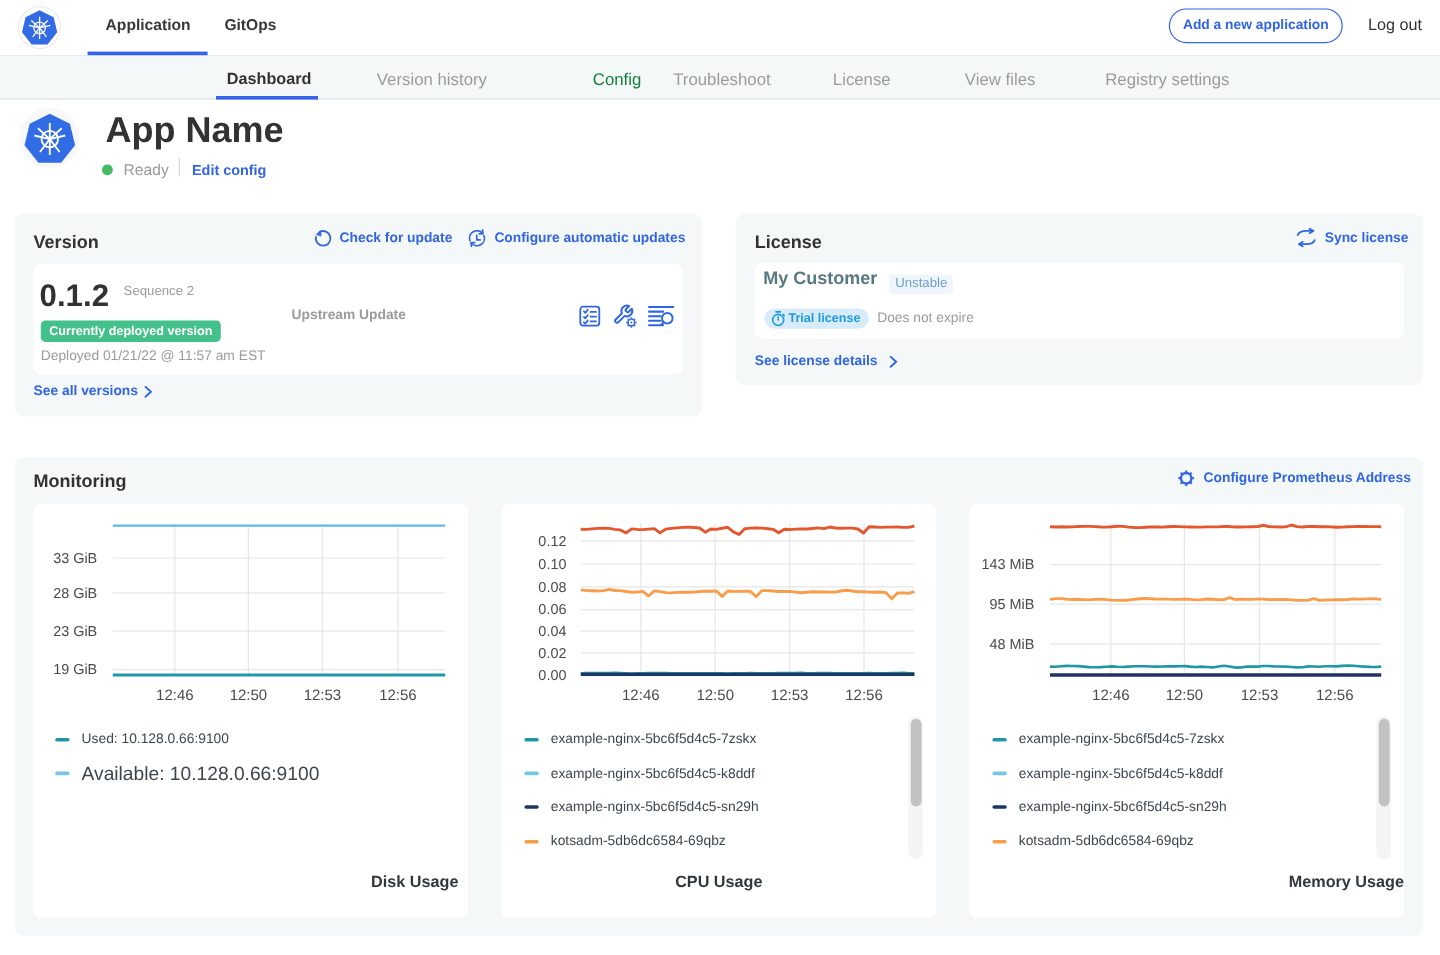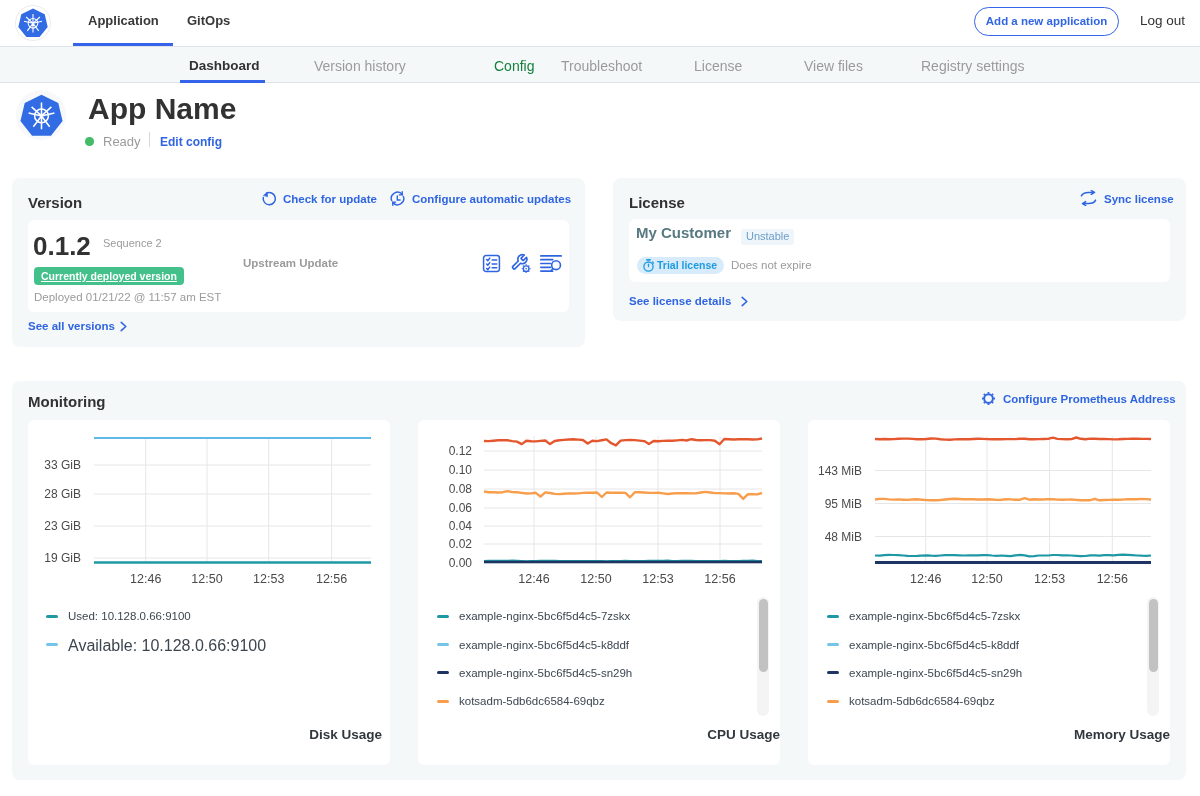--- a/index.html
+++ b/index.html
@@ -64,21 +64,21 @@
     <path d="M3.73,15 A8.8,8.8 0 0 1 18.74,6.35"></path>
     <path d="M20.27,9 A8.8,8.8 0 0 1 5.26,17.65"></path>
     <path d="M18.6,2.5 L18.8,6.7 L14.6,6.9" fill="none"></path>
     <path d="M5.4,21.5 L5.2,17.3 L9.4,17.1" fill="none"></path>
     <path d="M11.7,8.5 L11.7,14 L15.7,14"></path>
   </svg>
   <div class="link" style="left:412px;top:193px;">Configure automatic updates</div>
   <div class="inner" style="left:28px;top:220px;width:541px;height:92px;"></div>
   <div class="abs" style="left:33px;top:232.5px;font-size:26px;font-weight:bold;color:#323232;line-height:26px;">0.1.2</div>
   <div class="abs" style="left:103px;top:237px;font-size:11px;color:#9b9b9b;line-height:13px;">Sequence 2</div>
-  <div class="abs" style="left:34px;top:267px;height:18px;background:#44c08a;border-radius:4px;color:#fff;font-size:10.5px;font-weight:bold;line-height:18px;padding:0 7px;text-decoration:underline;">Currently deployed version</div>
+  <div class="abs" style="left:34px;top:267px;height:18px;background:#44c08a;border-radius:4px;color:#fff;font-size:10.5px;font-weight:bold;line-height:18px;padding:0 7px;">Currently deployed version</div>
   <div class="abs" style="left:34px;top:291px;font-size:11.5px;color:#9b9b9b;line-height:13px;">Deployed 01/21/22 @ 11:57 am EST</div>
   <div class="abs" style="left:243px;top:257px;font-size:11.5px;font-weight:bold;color:#9b9b9b;line-height:13px;">Upstream Update</div>
   <svg class="abs" style="left:482px;top:254px;" width="19" height="19" viewBox="0 0 24 24" fill="none" stroke="#3065e2" stroke-width="1.9">
     <rect x="2" y="2" width="20" height="20" rx="3"></rect>
     <path d="M5.8,7 L7.3,8.5 L9.8,5.2" stroke-linecap="round" stroke-linejoin="round"></path>
     <path d="M5.8,12.7 L7.3,14.2 L9.8,10.9" stroke-linecap="round" stroke-linejoin="round"></path>
     <path d="M5.8,18.4 L7.3,19.9 L9.8,16.6" stroke-linecap="round" stroke-linejoin="round"></path>
     <path d="M12.8,7.5 L18.6,7.5 M12.8,12.5 L18.6,12.5 M12.8,17.5 L18.6,17.5" stroke-linecap="round"></path>
   </svg>
   <svg class="abs" style="left:510px;top:252px;" width="22" height="22" viewBox="0 0 24 24" fill="none" stroke="#3065e2" stroke-width="1.9">
@@ -190,21 +190,21 @@
   <div class="abs" style="left:437px;top:614.5px;width:12px;height:3px;border-radius:2px;background:#1f98a5;"></div>
   <div class="abs" style="left:459px;top:610px;font-size:11.5px;color:#3c4650;line-height:13px;">example-nginx-5bc6f5d4c5-7zskx</div>
   <div class="abs" style="left:437px;top:643px;width:12px;height:3px;border-radius:2px;background:#74c5e8;"></div>
   <div class="abs" style="left:459px;top:638.5px;font-size:11.5px;color:#3c4650;line-height:13px;">example-nginx-5bc6f5d4c5-k8ddf</div>
   <div class="abs" style="left:437px;top:671.3px;width:12px;height:3px;border-radius:2px;background:#1e3462;"></div>
   <div class="abs" style="left:459px;top:667px;font-size:11.5px;color:#3c4650;line-height:13px;">example-nginx-5bc6f5d4c5-sn29h</div>
   <div class="abs" style="left:437px;top:699.6px;width:12px;height:3px;border-radius:2px;background:#f89d4b;"></div>
   <div class="abs" style="left:459px;top:695px;font-size:11.5px;color:#3c4650;line-height:13px;">kotsadm-5db6dc6584-69qbz</div>
   <div class="abs" style="left:757px;top:597px;width:12px;height:119px;background:#f4f4f4;border-radius:6px;"></div>
   <div class="abs" style="left:758.5px;top:599px;width:9px;height:73px;background:#c2c2c2;border-radius:4.5px;"></div>
-  <div class="abs" style="left:418px;top:727px;width:362px;text-align:right;font-size:13.5px;font-weight:bold;color:#32373e;">CPU Usage</div>
+  <div class="abs" style="left:418px;top:727px;width:362px;text-align:center;font-size:13.5px;font-weight:bold;color:#32373e;">CPU Usage</div>
 
   <div class="inner" style="left:808px;top:420px;width:362px;height:345px;"></div>
   <svg class="abs" style="left:808px;top:420px;" width="362" height="170" viewBox="0 0 362 170">
 <line x1="67" y1="50.5" x2="343" y2="50.5" stroke="#e6e6e6" stroke-width="1"></line>
 <line x1="67" y1="83.5" x2="343" y2="83.5" stroke="#e6e6e6" stroke-width="1"></line>
 <line x1="67" y1="116.5" x2="343" y2="116.5" stroke="#e6e6e6" stroke-width="1"></line>
 <line x1="117.70000000000005" y1="16" x2="117.70000000000005" y2="143" stroke="#e6e6e6" stroke-width="1"></line>
 <line x1="179" y1="16" x2="179" y2="143" stroke="#e6e6e6" stroke-width="1"></line>
 <line x1="241.5999999999999" y1="16" x2="241.5999999999999" y2="143" stroke="#e6e6e6" stroke-width="1"></line>
 <line x1="304.29999999999995" y1="16" x2="304.29999999999995" y2="143" stroke="#e6e6e6" stroke-width="1"></line>

